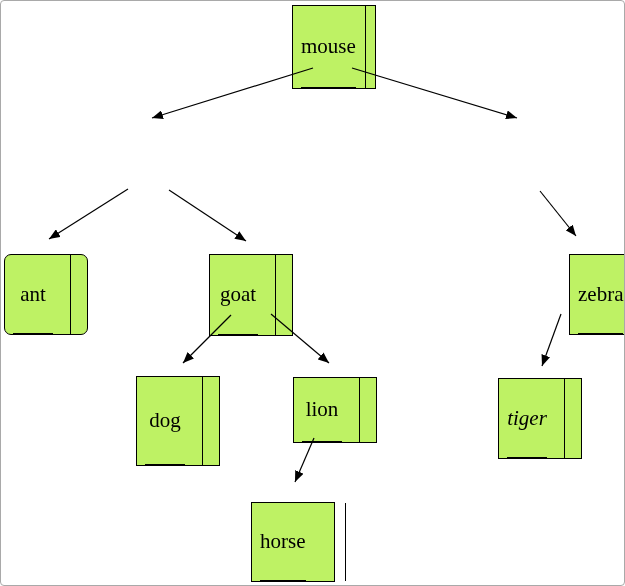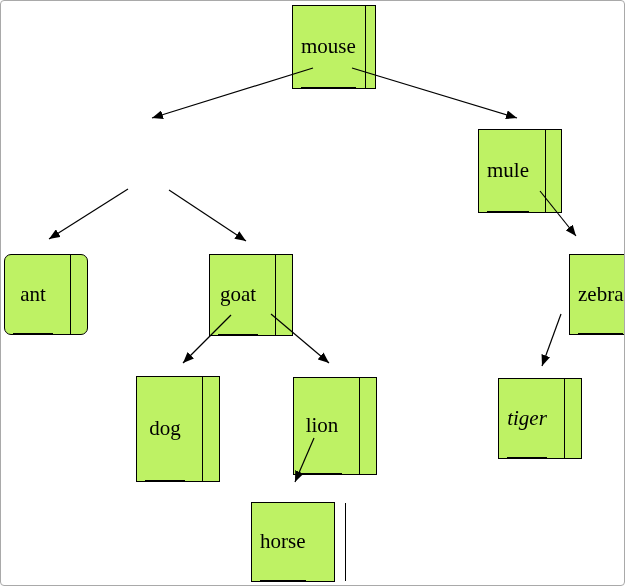--- a/index.html
+++ b/index.html
@@ -58,46 +58,39 @@
   .node .cell.left {
     border-right: 1px solid #000000;
   }
   
   .node-mouse { left: 291px; top: 4px;   }
   .node-cat   { left: 105px; top: 128px; }
   .node-mule  { left: 477px; top: 128px; }
   .node-ant   { left: 3px;   top: 253px; height: 81px; border-radius: 7px; }
   .node-goat  { left: 208px; top: 253px; height: 82px; }
   .node-zebra { left: 568px; top: 253px; width: 83px; height: 81px; }
-  .node-dog   { left: 135px; top: 375px; height: 106px; }
-  .node-lion  { left: 292px; top: 376px; height: 98px; }
+  .node-dog   { left: 135px; top: 375px; height: 90px; }
+  .node-lion  { left: 292px; top: 376px; height: 66px; }
   .node-tiger { left: 497px; top: 377px; height: 81px; font-style: italic; }
   .node-horse { left: 250px; top: 501px; height: 80px; gap: 39px; }
 </style>
 </head>
 <body>
 
 <div class="frame">
 
   <div class="node node-mouse">
     <div class="label">mouse</div>
     <div class="cells">
       <div class="cell left"></div>
       <div class="cell right"></div>
     </div>
   </div>
 
 
-  <div class="node node-mule">
-    <div class="label">mule</div>
-    <div class="cells">
-      <div class="cell left"></div>
-      <div class="cell right"></div>
-    </div>
-  </div>
 
   <div class="node node-ant">
     <div class="label">ant</div>
     <div class="cells">
       <div class="cell left"></div>
       <div class="cell right"></div>
     </div>
   </div>
 
   <div class="node node-goat">

